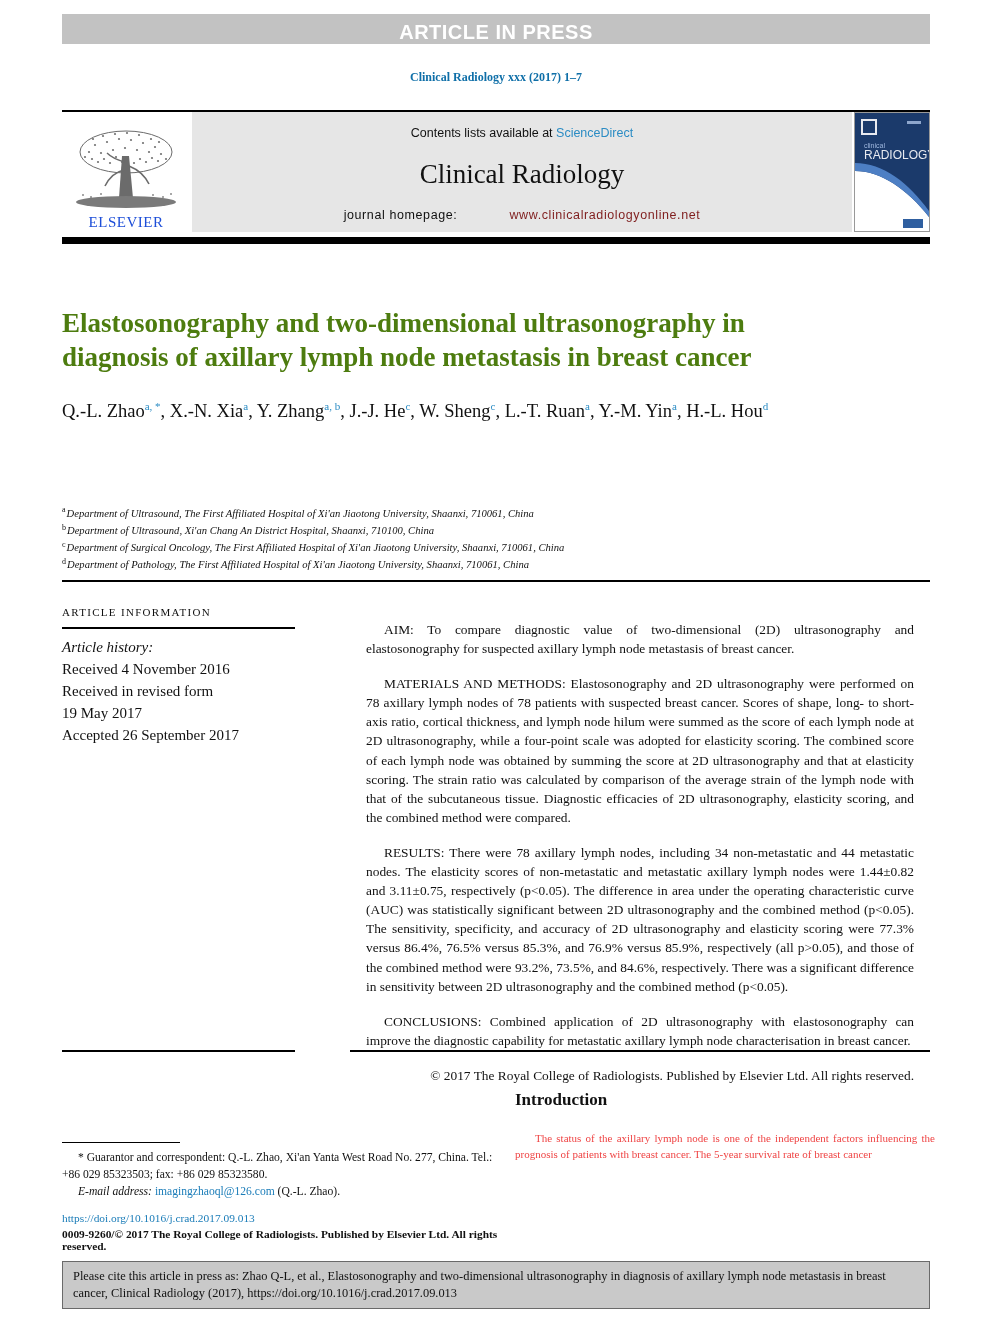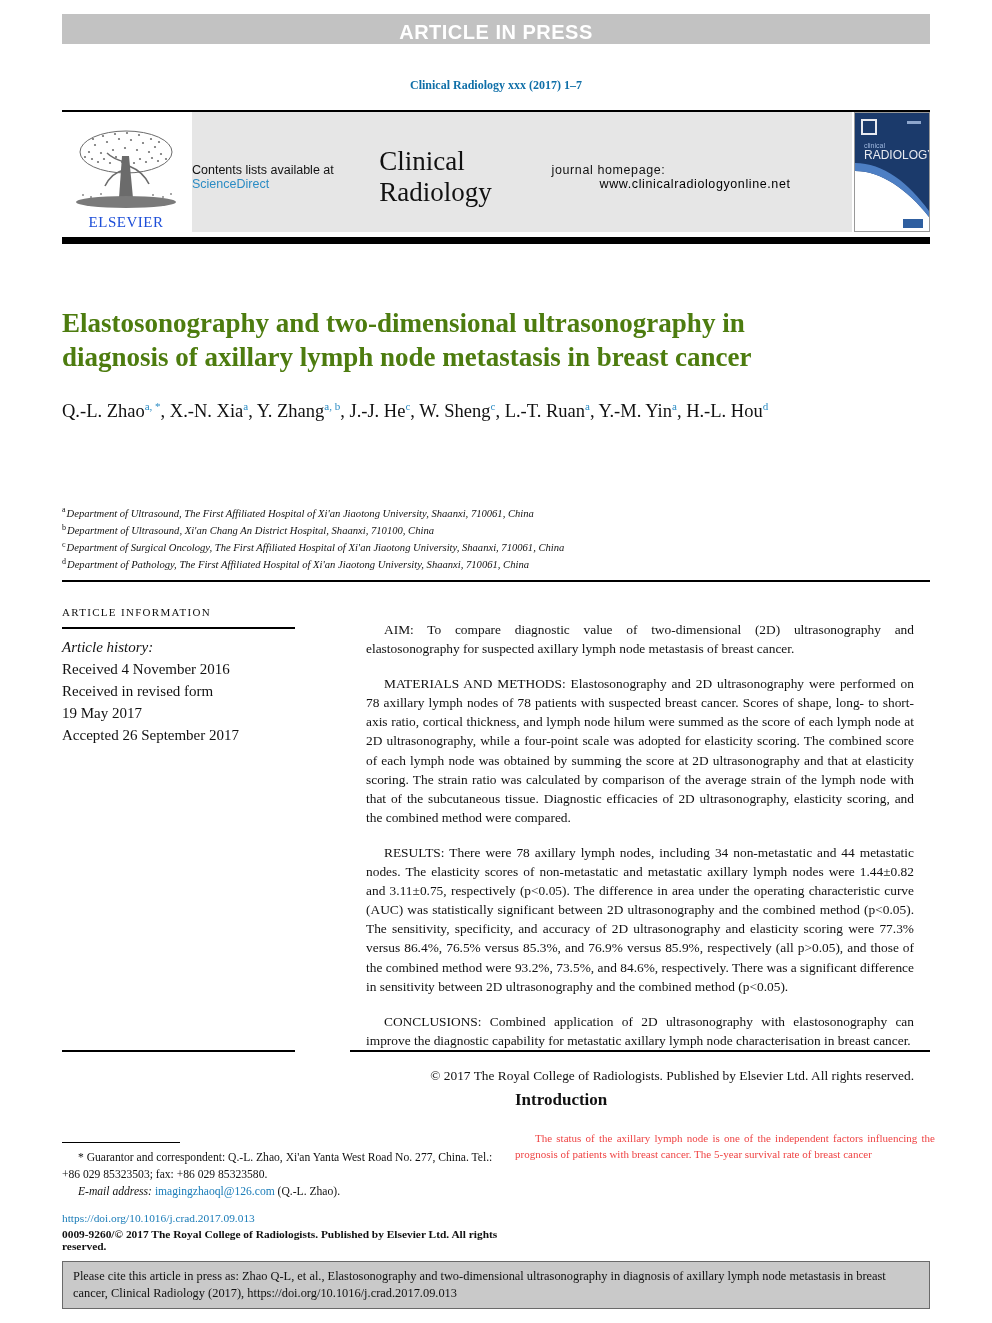--- a/index.html
+++ b/index.html
@@ -33,21 +33,21 @@
     font-weight: bold;
     font-size: 20px;
     letter-spacing: 0.5px;
     color: #ffffff;
   }
 
   
   .running-head {
     position: absolute;
     left: 0;
-    top: 78px;
+    top: 70px;
     width: 992px;
     text-align: center;
     font-family: "Liberation Serif", serif;
     font-weight: bold;
     font-size: 12px;
     color: #0f6fa8;
   }
 
   
   .masthead {
@@ -80,43 +80,44 @@
     line-height: 1;
     margin-top: 1px;
   }
 
   .masthead-center {
     flex: 1;
     background: #e6e6e6;
     margin-left: 2px;
     margin-right: 2px;
     display: flex;
+    flex-direction: column;
     align-items: center;
     justify-content: space-between;
-    padding: 20px 0 10px 0;
+    padding: 14px 0 10px 0;
     box-sizing: border-box;
   }
   .contents-line {
     font-family: "Liberation Sans", sans-serif;
     font-size: 12.5px;
     color: #111;
   }
   .contents-line .sd-link { color: #2b8cc4; }
   .journal-name {
     font-family: "Liberation Serif", serif;
     font-size: 27px;
     color: #111;
   }
   .homepage-line {
     font-family: "Liberation Sans", sans-serif;
     font-size: 12.5px;
     letter-spacing: 0.6px;
     color: #111;
   }
-  .homepage-line .hp-link { color: #000000; margin-left: 48px; }
+  .homepage-line .hp-link { color: #7f1d1d; margin-left: 48px; }
 
   .cover-thumb {
     width: 76px;
     flex: none;
     border: 1px solid #999;
     box-sizing: border-box;
     position: relative;
     background: #ffffff;
     overflow: hidden;
   }

